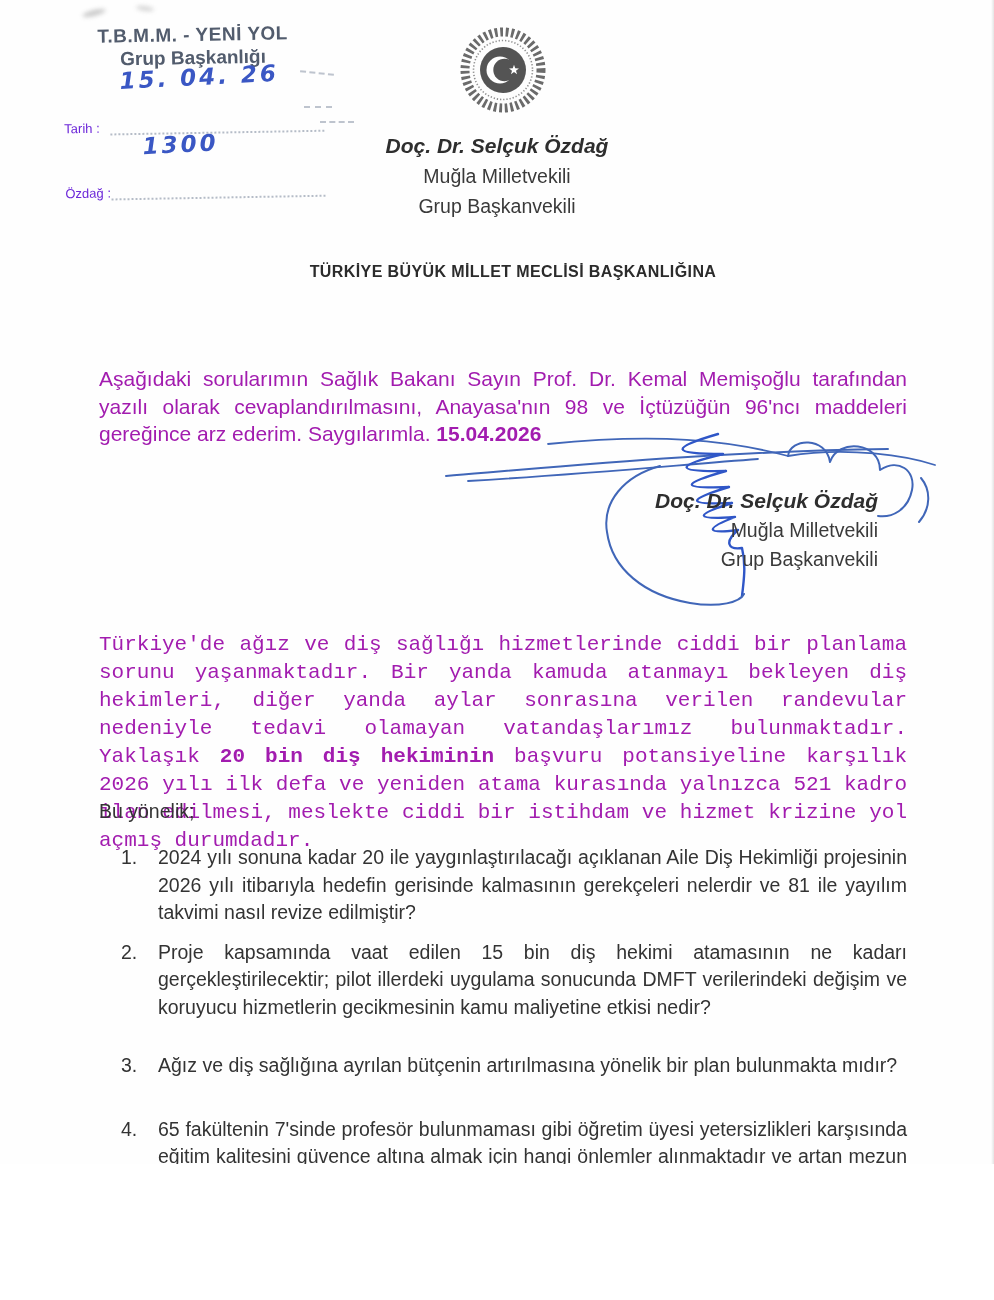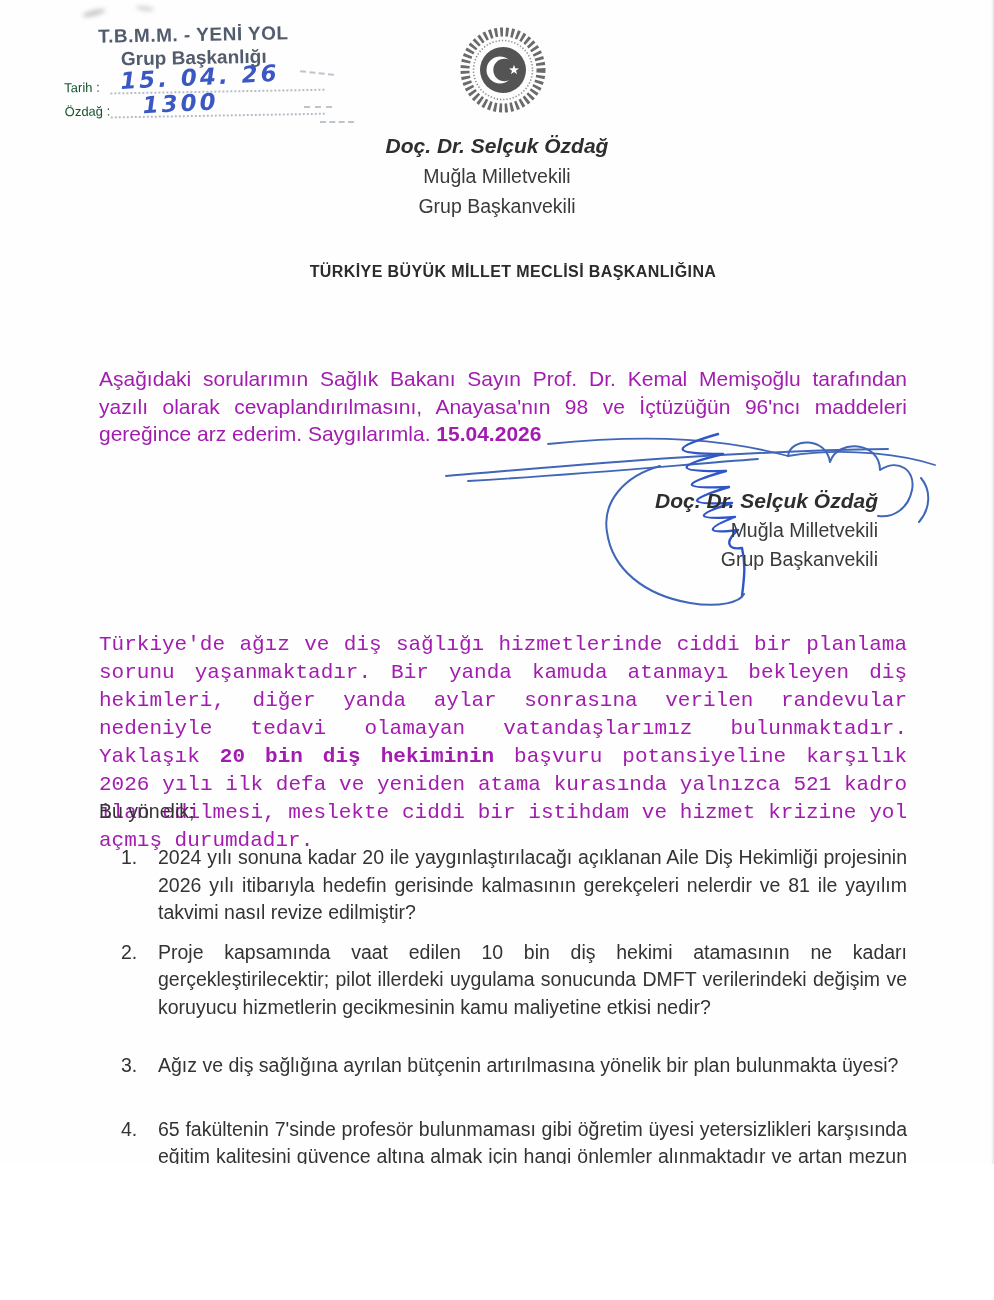--- a/index.html
+++ b/index.html
@@ -17,21 +17,21 @@
   .stampmark.m2{left:304px;top:106px;width:28px;}
   .stampmark.m3{left:320px;top:121px;width:34px;}
   .edge-right{position:absolute;right:0;top:0;width:3px;height:100%;
     background:linear-gradient(to left,rgba(0,0,0,.10),rgba(0,0,0,0));}
   
   .stamp{position:absolute;left:64px;top:24px;width:260px;transform:rotate(-1deg);
     color:#525c6d;}
   .stamp .org1{font-size:19px;font-weight:bold;letter-spacing:.5px;text-align:center;}
   .stamp .org2{font-size:19px;font-weight:bold;text-align:center;margin-top:1px;}
   .stamp .row{position:relative;margin-top:9px;font-size:13px;display:flex;align-items:flex-end;}
-  .stamp .row .lbl{width:46px;color:#14532d;}
+  .stamp .row .lbl{width:46px;color:#6d28d9;margin-top:41px;}
   .stamp .row .dots{flex:1;border-bottom:2px dotted #97a1b1;height:12px;opacity:.7;}
   .hand{position:absolute;font-style:italic;font-weight:bold;color:#3a57c4;
     letter-spacing:3px;font-family:"DejaVu Sans","Liberation Sans",sans-serif;}
   .hand.date{left:56px;top:-14px;font-size:23px;transform:rotate(-2deg);}
   .hand.num{left:78px;top:-12px;font-size:23px;transform:rotate(-2deg);}
   
   .emblem{position:absolute;left:459px;top:26px;width:88px;height:88px;}
   
   .author-header{position:absolute;left:0;top:131px;width:100%;text-align:center;color:#2e2e2e;}
   .author-header .nm{font-size:21px;font-weight:bold;font-style:italic;line-height:30px;}
@@ -127,25 +127,25 @@
 
   <div class="context">Bu yönelik;</div>
 
   <ol class="questions">
     <li class="q">
       <span class="no">1.</span>
       <span class="tx">2024 yılı sonuna kadar 20 ile yaygınlaştırılacağı açıklanan Aile Diş Hekimliği projesinin 2026 yılı itibarıyla hedefin gerisinde kalmasının gerekçeleri nelerdir ve 81 ile yayılım takvimi nasıl revize edilmiştir?</span>
     </li>
     <li class="q">
       <span class="no">2.</span>
-      <span class="tx">Proje kapsamında vaat edilen 10 bin diş hekimi atamasının ne kadarı gerçekleştirilecektir; pilot illerdeki uygulama sonucunda DMFT verilerindeki değişim ve koruyucu hizmetlerin gecikmesinin kamu maliyetine etkisi nedir?</span>
+      <span class="tx">Proje kapsamında vaat edilen 15 bin diş hekimi atamasının ne kadarı gerçekleştirilecektir; pilot illerdeki uygulama sonucunda DMFT verilerindeki değişim ve koruyucu hizmetlerin gecikmesinin kamu maliyetine etkisi nedir?</span>
     </li>
     <li class="q">
       <span class="no">3.</span>
-      <span class="tx">Ağız ve diş sağlığına ayrılan bütçenin artırılmasına yönelik bir plan bulunmakta üyesi?</span>
+      <span class="tx">Ağız ve diş sağlığına ayrılan bütçenin artırılmasına yönelik bir plan bulunmakta mıdır?</span>
     </li>
     <li class="q">
       <span class="no">4.</span>
       <span class="tx">65 fakültenin 7'sinde profesör bulunmaması gibi öğretim üyesi yetersizlikleri karşısında eğitim kalitesini güvence altına almak için hangi önlemler alınmaktadır ve artan mezun sayısına yönelik bir ulusal istihdam stratejisi mevcut mudur?</span>
     </li>
   </ol>
 
 </div>
 
 </body></html>

